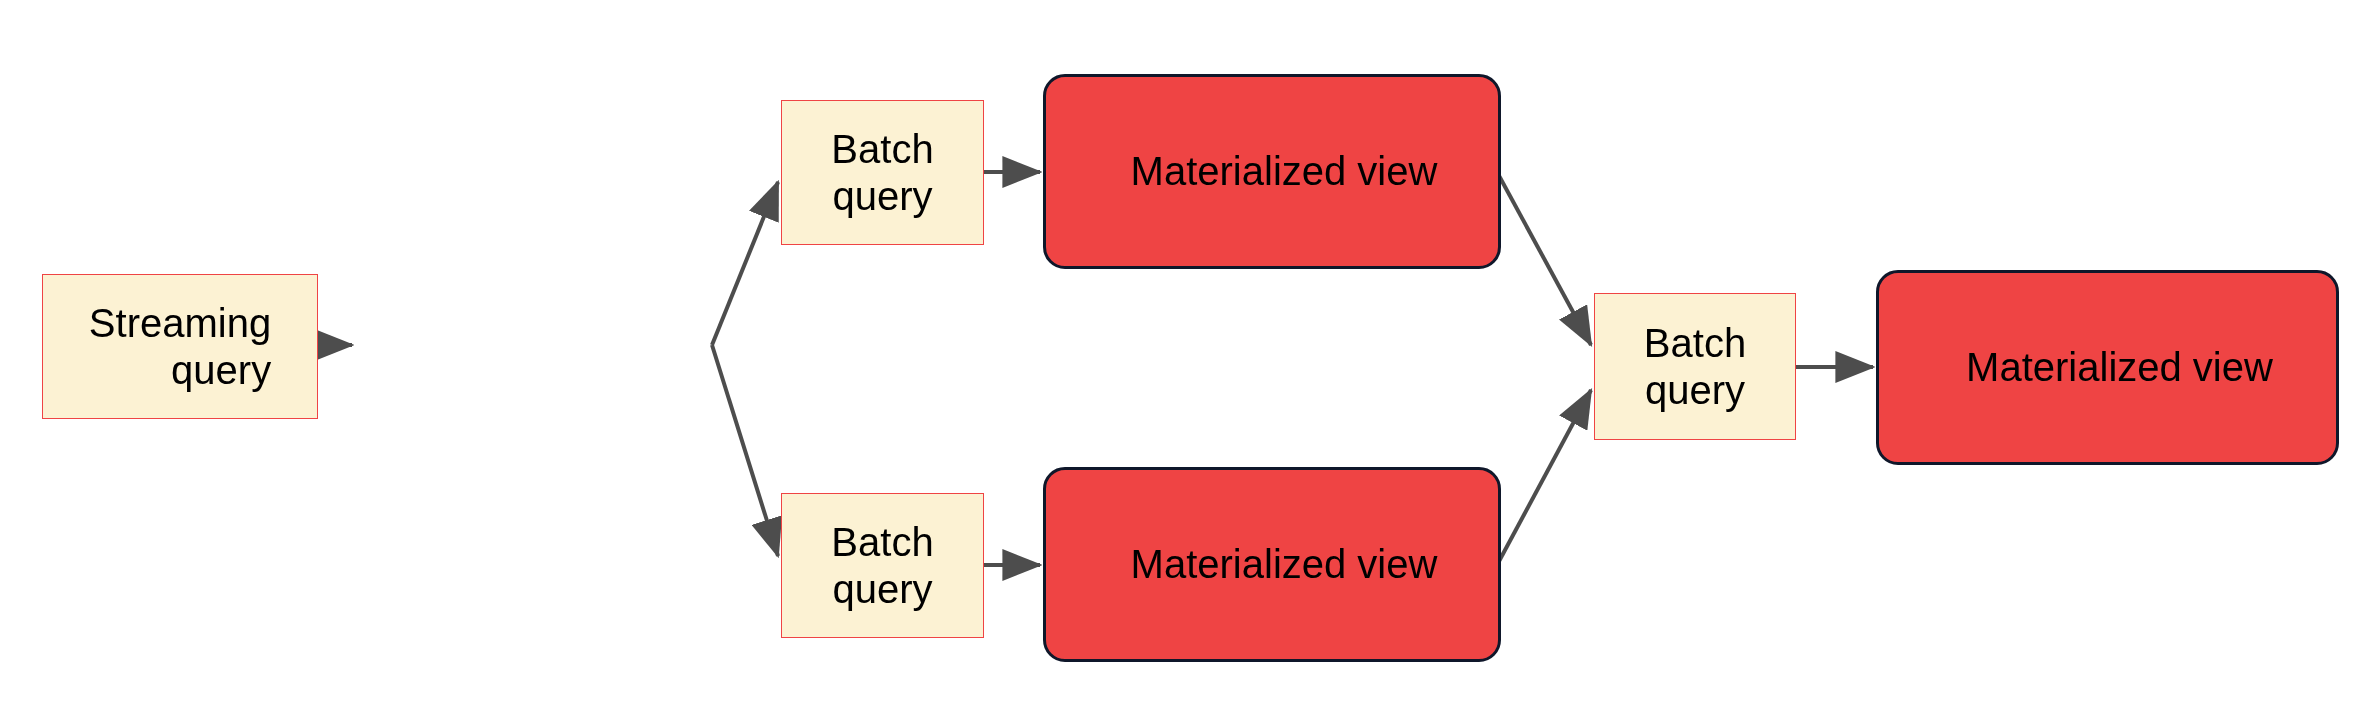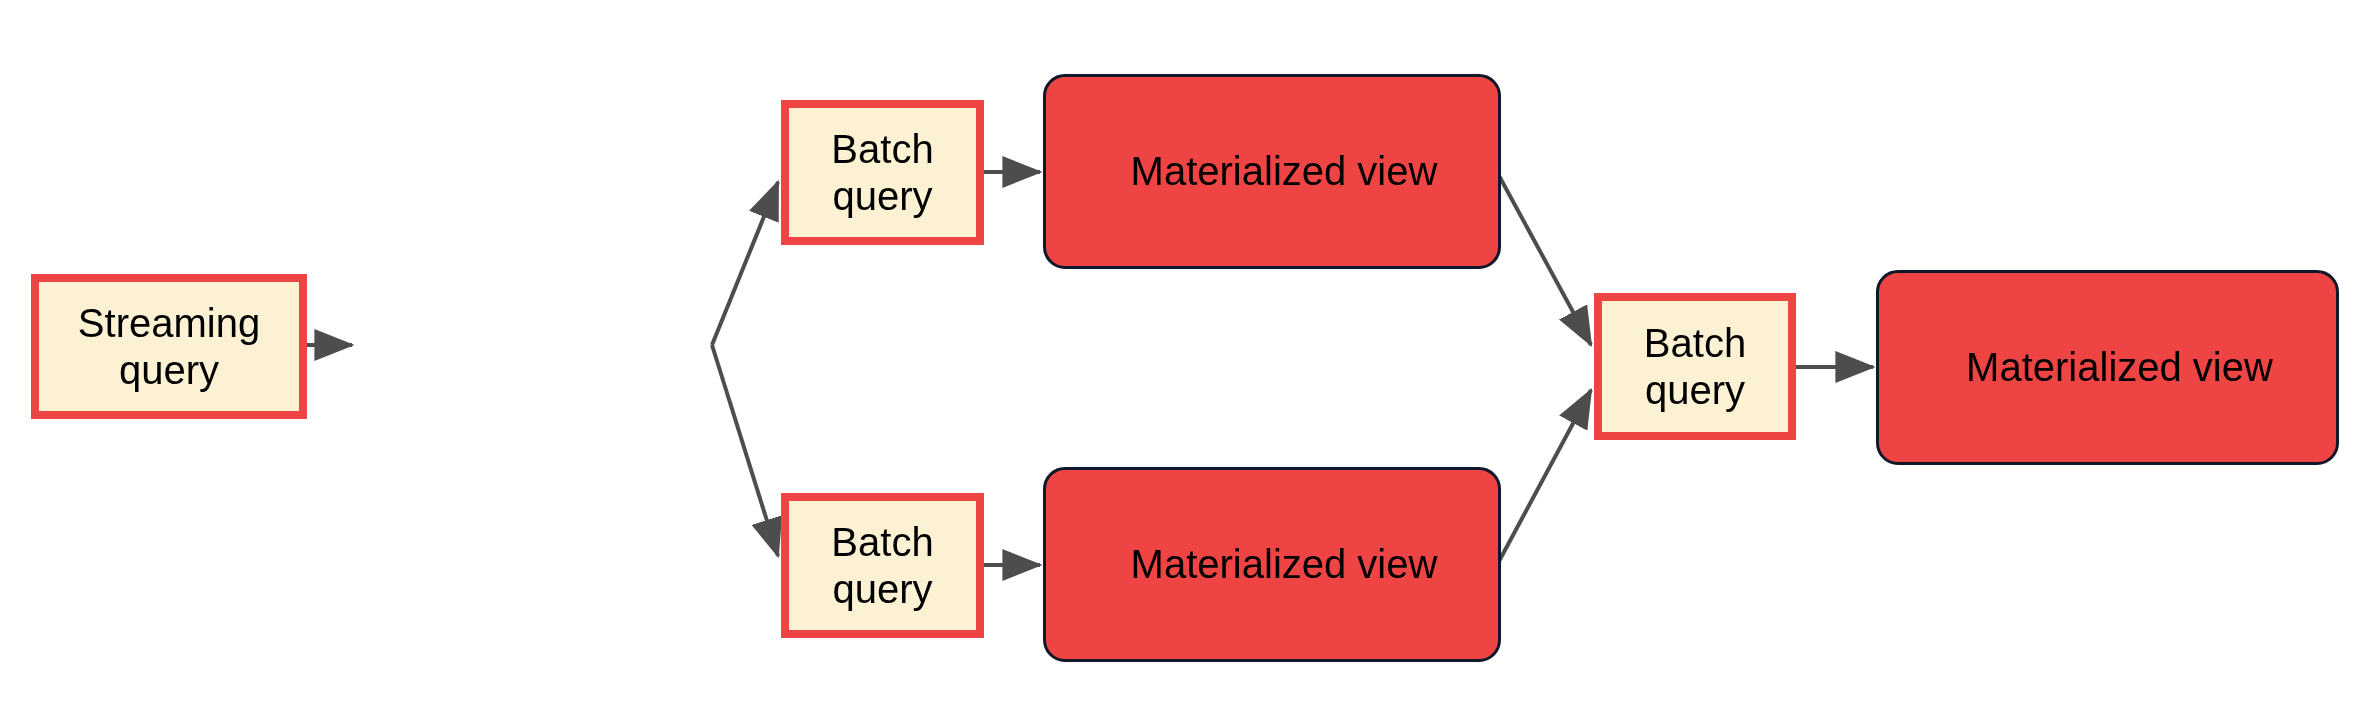--- a/index.html
+++ b/index.html
@@ -33,39 +33,39 @@
     display: flex;
     align-items: center;
     justify-content: center;
     text-align: center;
     color: #000000;
     line-height: 1.17;
     z-index: 2;
   }
   .node-query {
     background: #fcf2d3;
-    border: 8px solid #ef4444;
+    border: 1px solid #ef4444;
     border-radius: 0;
     font-size: 40px;
   }
   .node-store {
     background: #ef4444;
     border: 3px solid #0f172a;
     border-radius: 22px;
     font-size: 40px;
     padding-left: 24px;
   }
   .node-label {
     display: block;
     white-space: pre-line;
     pointer-events: none;
   }
 
   
-  #node-streaming-query { left: 31px;   top: 274px; width: 276px; height: 145px; }
+  #node-streaming-query { left: 42px;   top: 274px; width: 276px; height: 145px; text-align: right; }
   #node-table           { left: 355px;  top: 250px; width: 359px; height: 194px; }
   #node-batch-query-top { left: 781px;  top: 100px; width: 203px; height: 145px; }
   #node-mv-top          { left: 1043px; top: 74px;  width: 458px; height: 195px; }
   #node-batch-query-bottom { left: 781px;  top: 493px; width: 203px; height: 145px; }
   #node-mv-bottom       { left: 1043px; top: 467px; width: 458px; height: 195px; }
   #node-batch-query-join { left: 1594px; top: 293px; width: 202px; height: 147px; }
   #node-mv-final        { left: 1876px; top: 270px; width: 463px; height: 195px; }
 </style>
 </head>
 <body>

